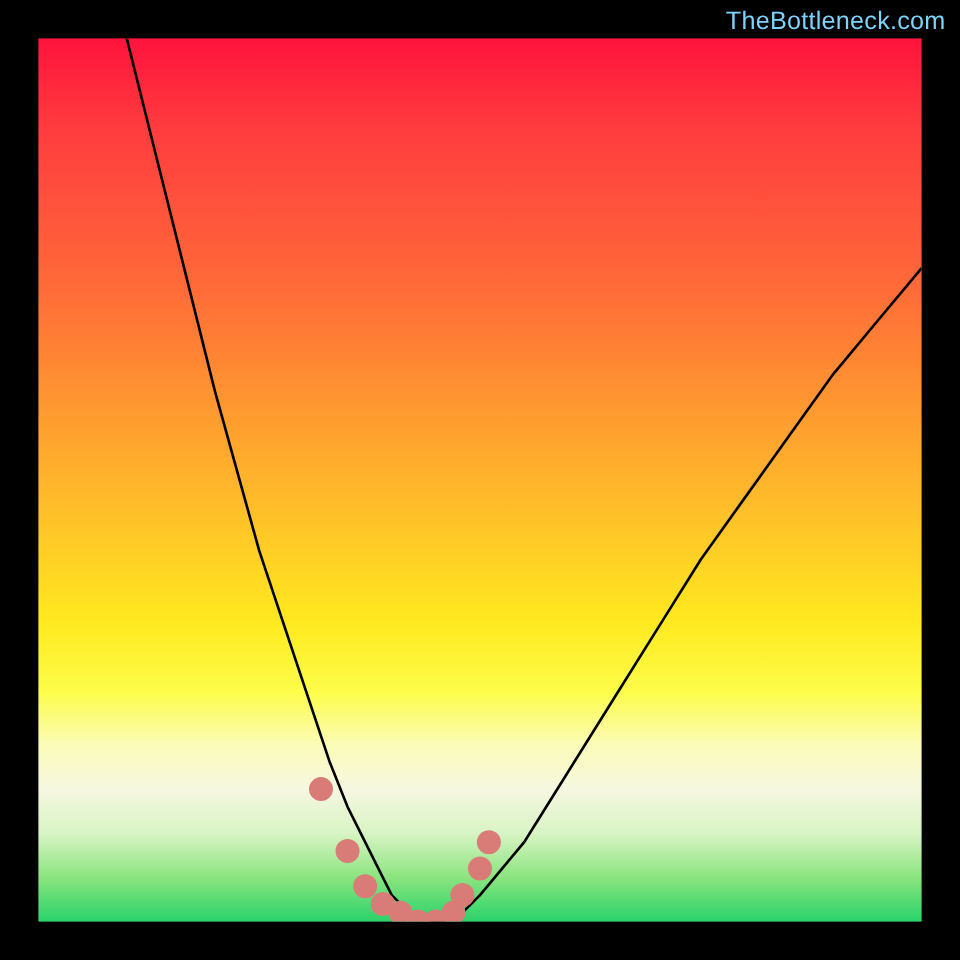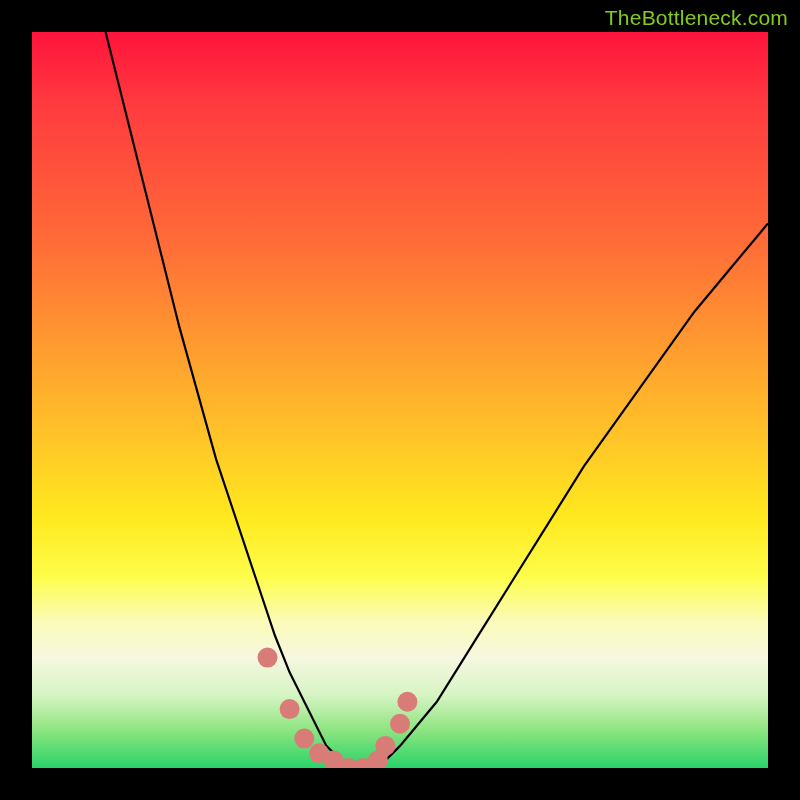--- a/index.html
+++ b/index.html
@@ -39,21 +39,21 @@
       #f6f7e0 85%,
       #d8f4c4 90%,
       #8be47f 95%,
       #29d36a 100%
     );
   }
   .watermark {
     position: absolute;
     top: 6px;
     right: 12px;
-    color: #84cc16;
+    color: #7dd3fc;
     font-size: 21px;
     letter-spacing: 0.2px;
     font-weight: 500;
   }
   svg.curve {
     position: absolute;
     top: 0;
     left: 0;
     width: 736px;
     height: 736px;

